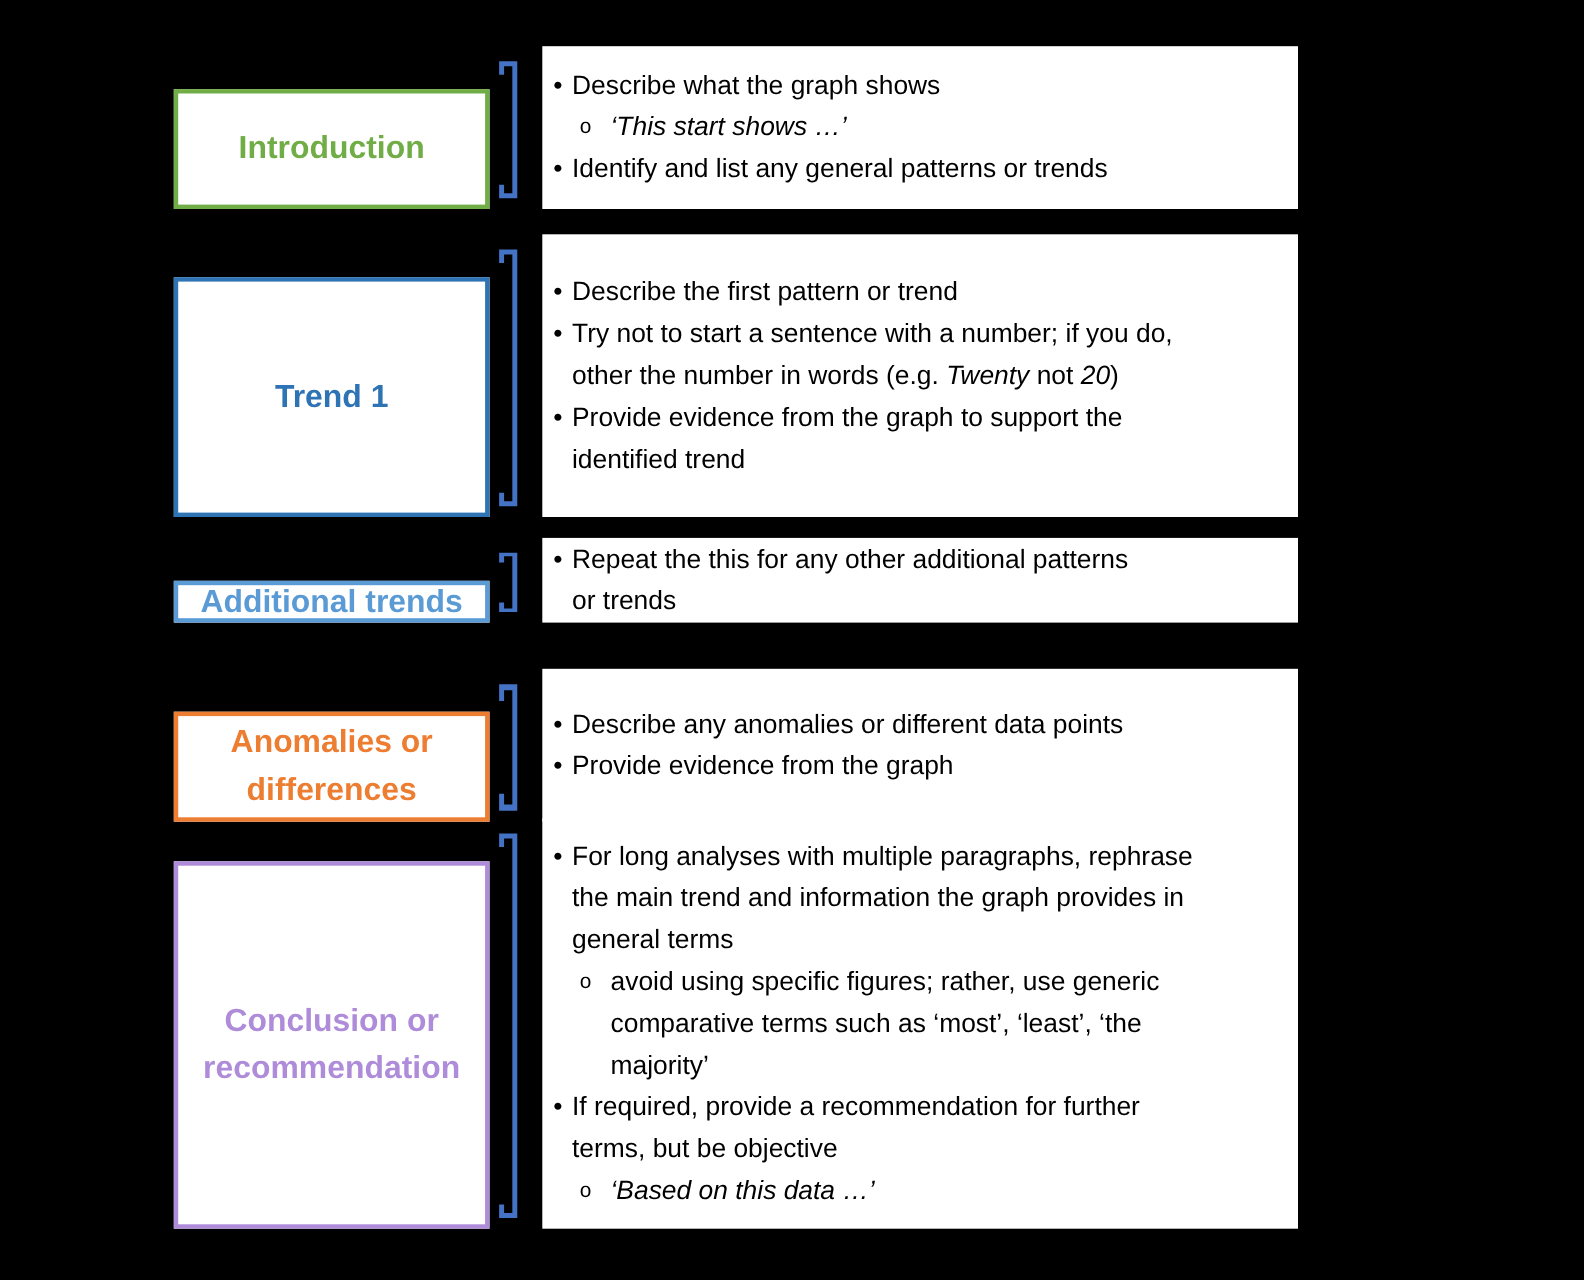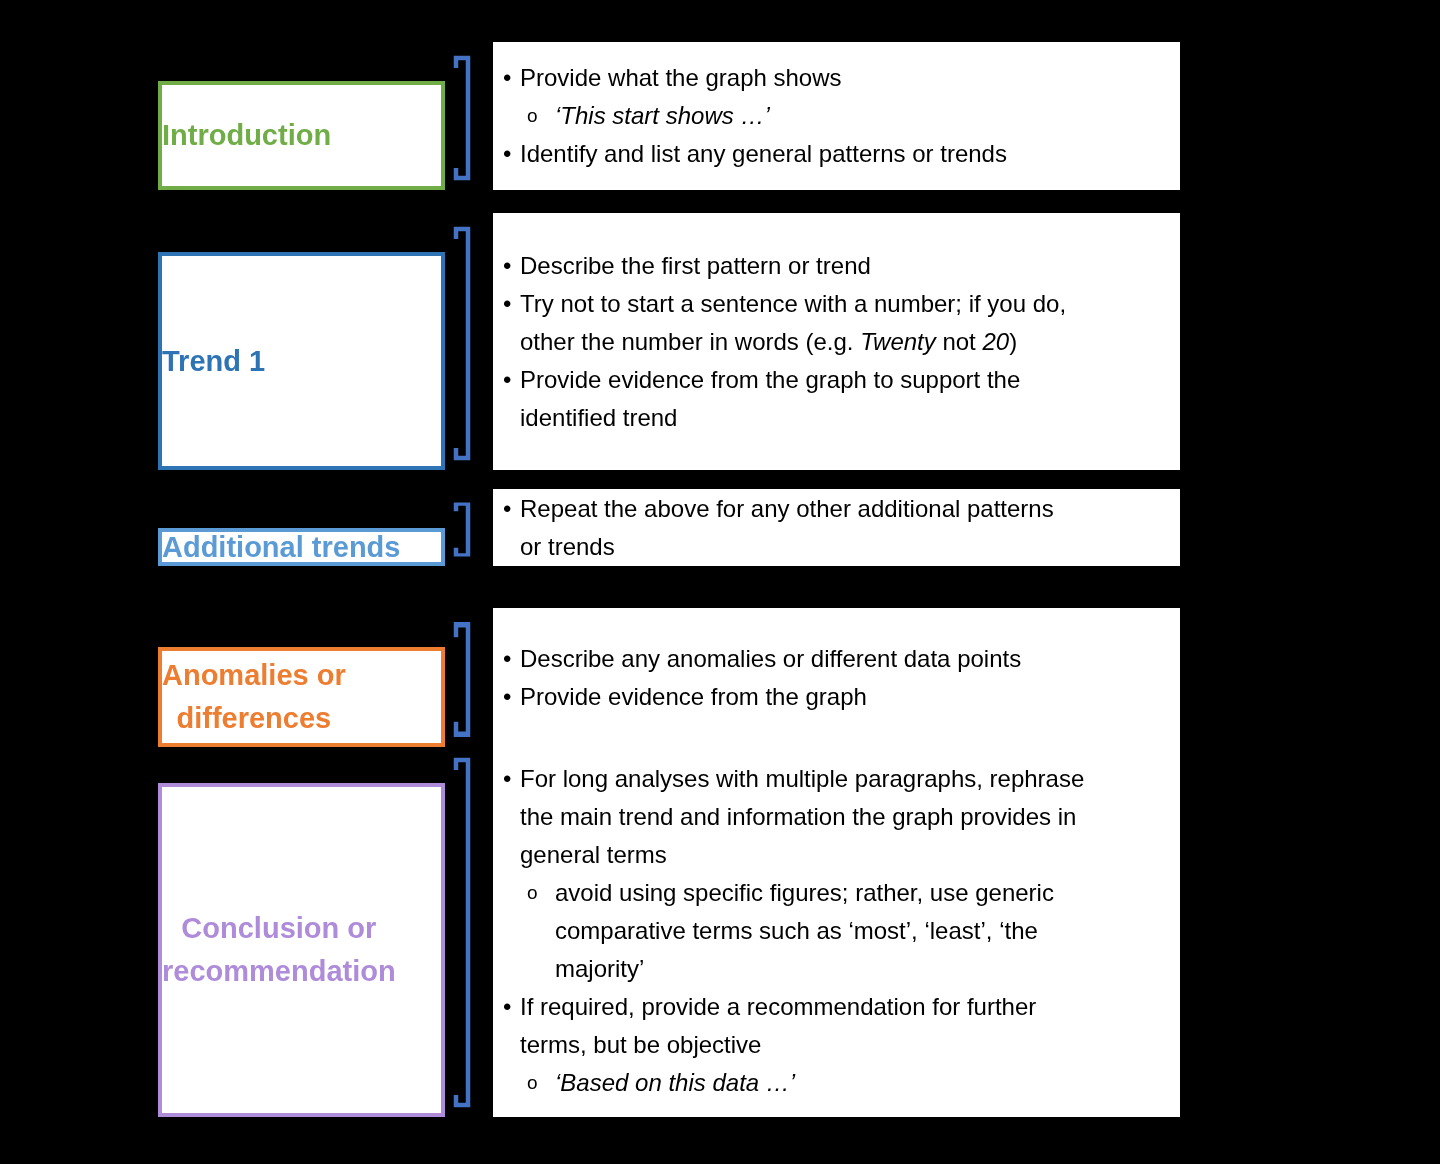--- a/index.html
+++ b/index.html
@@ -14,21 +14,21 @@
   .row:nth-of-type(1){top:42px;height:148px;}
   .row:nth-of-type(2){top:213px;height:257px;}
   .row:nth-of-type(3){top:489px;height:77px;}
   .row:nth-of-type(4){top:608px;height:139px;}
   .row:nth-of-type(5){top:744px;height:373px;}
 
   .label-box{
     position:absolute;left:158px;top:4px;bottom:0;width:287px;
     background:#fff;border:4px solid var(--accent,#888);
     box-sizing:border-box;
-    display:flex;align-items:center;justify-content:flex-start;margin-top:35px;
+    display:flex;align-items:center;justify-content:center;margin-top:35px;
   }
   .label-text{
     color:var(--accent,#888);
     font-weight:bold;font-size:29px;line-height:43px;
     text-align:center;white-space:pre-line;
   }
   .bracket-wrap{
     position:absolute;left:451px;top:13px;bottom:9px;width:22px;
   }
   .bracket-wrap svg{width:100%;height:100%;display:block;overflow:visible;}
@@ -60,21 +60,21 @@
     </div>
     <div class="bracket-wrap">
       <svg class="bracket" preserveAspectRatio="none" viewBox="0 0 22 126">
         <path fill="none" stroke-width="4.5" stroke-linejoin="miter" stroke-linecap="butt" stroke="#4472C4" d="M 5 13 L 5 3 L 17 3 L 17 123 L 5 123 L 5 113"></path>
       </svg>
     </div>
     <div class="panel">
       <div class="bullets">
             <div class="bullet lvl1">
               <span class="marker">•</span>
-              <span class="btext"><span>Provide what the graph shows</span></span>
+              <span class="btext"><span>Describe what the graph shows</span></span>
             </div>
             <div class="bullet lvl2">
               <span class="marker">o</span>
               <span class="btext"><span class="i">‘This start shows …’</span></span>
             </div>
             <div class="bullet lvl1">
               <span class="marker">•</span>
               <span class="btext"><span>Identify and list any general patterns or trends</span></span>
             </div>
           </div>
@@ -112,21 +112,21 @@
     </div>
     <div class="bracket-wrap">
       <svg class="bracket" preserveAspectRatio="none" viewBox="0 0 22 77">
         <path fill="none" stroke-width="4.5" stroke-linejoin="miter" stroke-linecap="butt" stroke="#4472C4" d="M 5 13 L 5 3 L 17 3 L 17 74 L 5 74 L 5 64"></path>
       </svg>
     </div>
     <div class="panel">
       <div class="bullets">
             <div class="bullet lvl1">
               <span class="marker">•</span>
-              <span class="btext"><span>Repeat the above for any other additional patterns</span><br><span>or trends</span></span>
+              <span class="btext"><span>Repeat the this for any other additional patterns</span><br><span>or trends</span></span>
             </div>
           </div>
     </div>
   </div>
       <div class="row" style="--accent: #ED7D31;">
     <div class="label-box">
       <span class="label-text">Anomalies or
 differences</span>
     </div>
     <div class="bracket-wrap">

